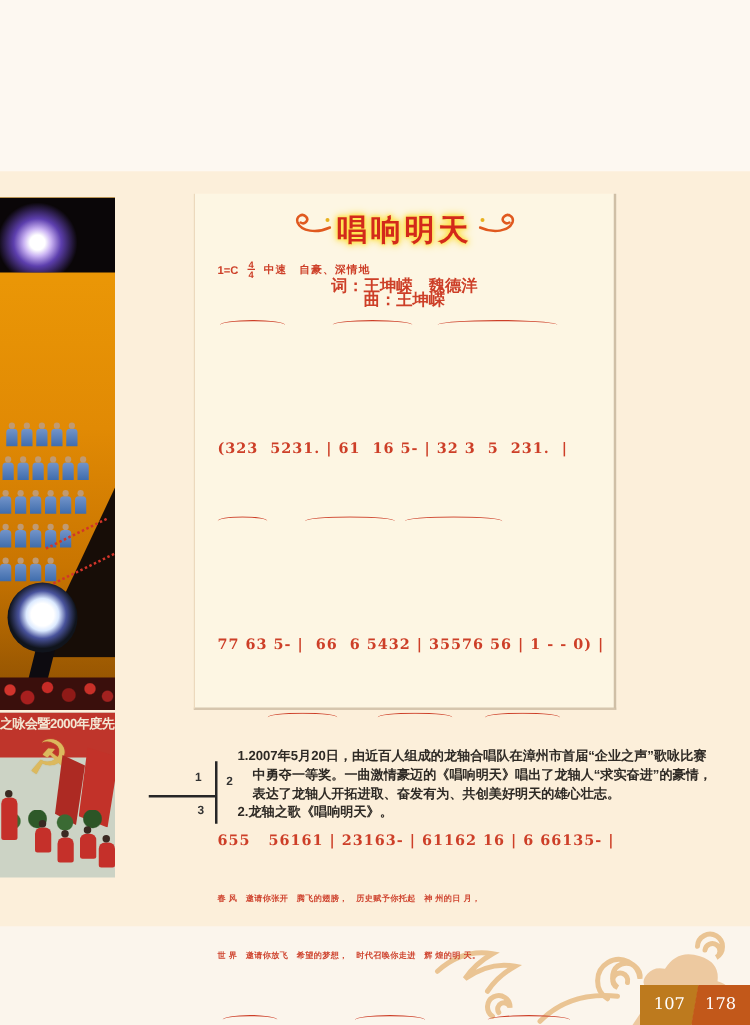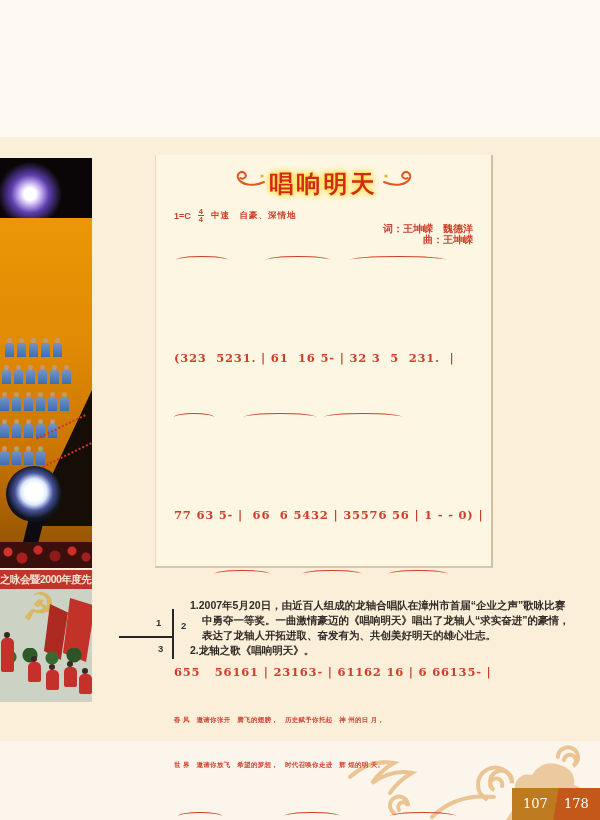--- a/index.html
+++ b/index.html
@@ -27,21 +27,21 @@
   .pt-lightarm{position:absolute;left:26px;top:356px;width:15px;height:34px;background:#0d0b10;transform:rotate(14deg);}
   .pt-flowers{position:absolute;left:0;bottom:0;width:100%;height:26px;background-color:#3a0f0c;
     background-image:radial-gradient(circle at 8px 10px,#d1342c 0 4px,transparent 5px),
       radial-gradient(circle at 22px 16px,#a81f1e 0 5px,transparent 6px),
       radial-gradient(circle at 38px 8px,#c62b26 0 4px,transparent 5px),
       radial-gradient(circle at 55px 14px,#8f1a17 0 5px,transparent 6px),
       radial-gradient(circle at 72px 9px,#c93028 0 4px,transparent 5px),
       radial-gradient(circle at 86px 15px,#a32220 0 4px,transparent 5px);}
 
   .photo-bottom{position:absolute;left:0;top:570px;width:92px;height:132px;background:#ccd3c5;overflow:hidden;}
-  .pb-banner{height:19px;background:#bf352b;color:#f3e6d2;font-size:10.5px;line-height:19px;
+  .pb-banner{height:36px;background:#bf352b;color:#f3e6d2;font-size:10.5px;line-height:19px;
     font-weight:bold;white-space:nowrap;overflow:hidden;letter-spacing:-0.5px;}
   .pb-emblem{position:absolute;left:22px;top:18px;font-size:38px;line-height:1;color:#dcb95e;
     text-shadow:0 0 1px #c8a244;}
   .pb-flag1{position:absolute;right:-3px;top:28px;width:32px;height:64px;background:#c23229;
     clip-path:polygon(22% 0,100% 12%,72% 100%,0 86%);}
   .pb-flag2{position:absolute;right:24px;top:34px;width:24px;height:56px;background:#ad2a23;
     clip-path:polygon(25% 0,100% 15%,70% 100%,0 84%);}
   .pb-hedge{position:absolute;left:0;top:78px;width:100%;height:16px;
     background-image:radial-gradient(circle at 10px 9px,#3c6b33 0 6px,transparent 7px),
       radial-gradient(circle at 30px 7px,#2e5929 0 7px,transparent 8px),
@@ -58,21 +58,21 @@
   .sheet-inner{padding:0 18px;}
   .title-row{display:flex;justify-content:center;align-items:flex-start;gap:5px;padding-top:13px;}
   .title-text{font-family:"DejaVu Sans",sans-serif;font-weight:bold;font-size:24px;letter-spacing:3px;
     color:#d3291a;text-shadow:0 0 1px #ffe95c,0 0 3px #ffe44a,0 0 5px #ffdf3d,0 0 8px #ffd92e;}
   .flourish-r{transform:scaleX(-1);}
   .meta-row{display:flex;justify-content:space-between;margin-top:8px;font-weight:bold;flex-direction:column;}
   .meta-left{display:flex;align-items:center;gap:7px;font-size:9px;}
   .ts{display:inline-flex;flex-direction:column;align-items:center;font-size:7.5px;line-height:7px;}
   .ts .tsa{border-bottom:1px solid #cd3f28;padding:0 1px;}
   .tempo{font-size:8.5px;letter-spacing:1px;}
-  .meta-right{font-size:10px;line-height:11px;text-align:right;}
+  .meta-right{font-size:13px;line-height:11px;text-align:center;}
   .systems{margin-top:16px;}
   .system{position:relative;margin-bottom:16px;white-space:pre;}
   .system.lyr2{margin-bottom:12px;}
   .notes{font-family:"DejaVu Serif",serif;font-weight:bold;font-size:11.5px;letter-spacing:0.8px;
     line-height:15px;color:#cd3f28;}
   .lyric{font-size:6.5px;line-height:8.5px;letter-spacing:0.3px;font-weight:bold;color:#cf4530;}
   .lyric:empty{display:none;}
   .arc{position:absolute;top:-5px;height:7px;border-top:1.6px solid #cd3f28;border-radius:50% 50% 0 0;}
 
   

